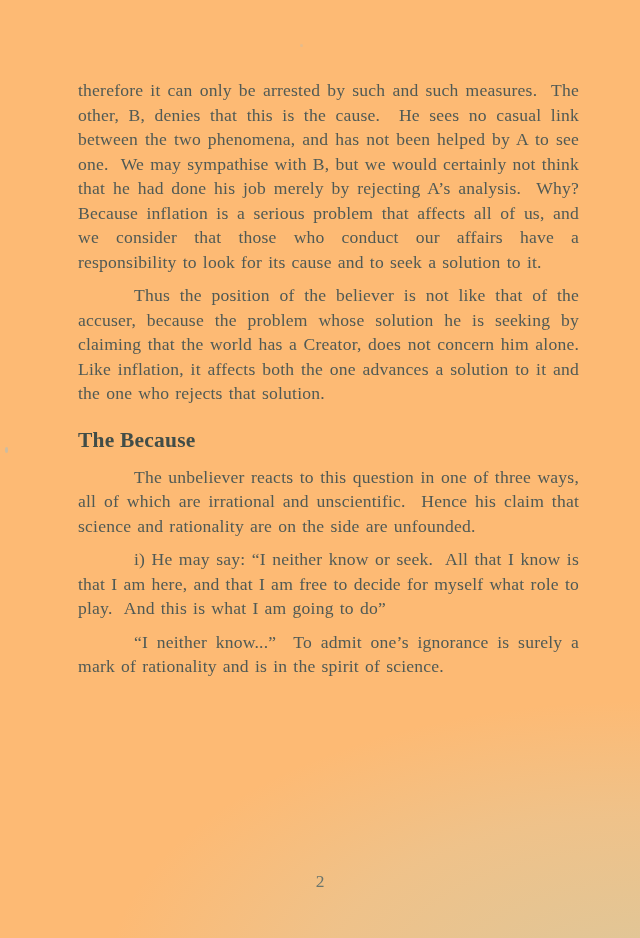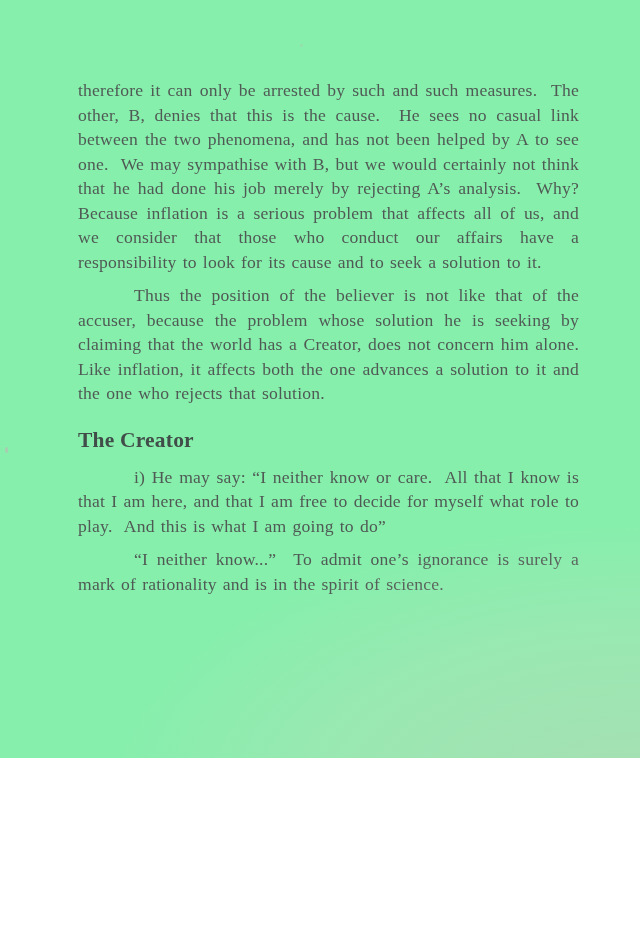--- a/index.html
+++ b/index.html
@@ -3,22 +3,22 @@
 <meta charset="utf-8">
 <style>
   html, body { margin: 0; padding: 0; }
   body {
     width: 640px; height: 938px;
     font-family: "Liberation Serif", "DejaVu Serif", serif;
     background: #ffffff;
   }
   .scan-page {
     position: relative;
-    width: 640px; height: 758px;
-    background: #86efac;
+    width: 640px; height: 938px;
+    background: #fdba74;
     overflow: hidden;
     color: #505a55;
   }
   .text-block {
     position: absolute;
     left: 78px; top: 78px; width: 501px;
   }
   .body-para {
     margin: 0 0 9px 0;
     font-size: 17.6px;
@@ -67,25 +67,26 @@
 <body>
 
 <div class="scan-page">
 
   <div class="text-block">
 
     <p class="body-para">therefore it can only be arrested by such and such measures.  The other, B, denies that this is the cause.  He sees no casual link between the two phenomena, and has not been helped by A to see one.  We may sympathise with B, but we would certainly not think that he had done his job merely by rejecting A’s analysis.  Why?  Because inflation is a serious problem that affects all of us, and we consider that those who conduct our affairs have a responsibility to look for its cause and to seek a solution to it.</p>
 
     <p class="body-para indent">Thus the position of the believer is not like that of the accuser, because the problem whose solution he is seeking by claiming that the world has a Creator, does not concern him alone.  Like inflation, it affects both the one advances a solution to it and the one who rejects that solution.</p>
 
-    <h2 class="section-heading">The Creator</h2>
+    <h2 class="section-heading">The Because</h2>
 
 
+    <p class="body-para indent">The unbeliever reacts to this question in one of three ways, all of which are irrational and unscientific.  Hence his claim that science and rationality are on the side are unfounded.</p>
 
-    <p class="body-para indent">i) He may say: “I neither know or care.  All that I know is that I am here, and that I am free to decide for myself what role to play.  And this is what I am going to do”</p>
+    <p class="body-para indent">i) He may say: “I neither know or seek.  All that I know is that I am here, and that I am free to decide for myself what role to play.  And this is what I am going to do”</p>
 
     <p class="body-para indent">“I neither know...”  To admit one’s ignorance is surely a mark of rationality and is in the spirit of science.</p>
 
   </div>
 
   <div class="page-number">2</div>
 
   <div class="scan-speck speck-1"></div>
   <div class="scan-speck speck-2"></div>
 

